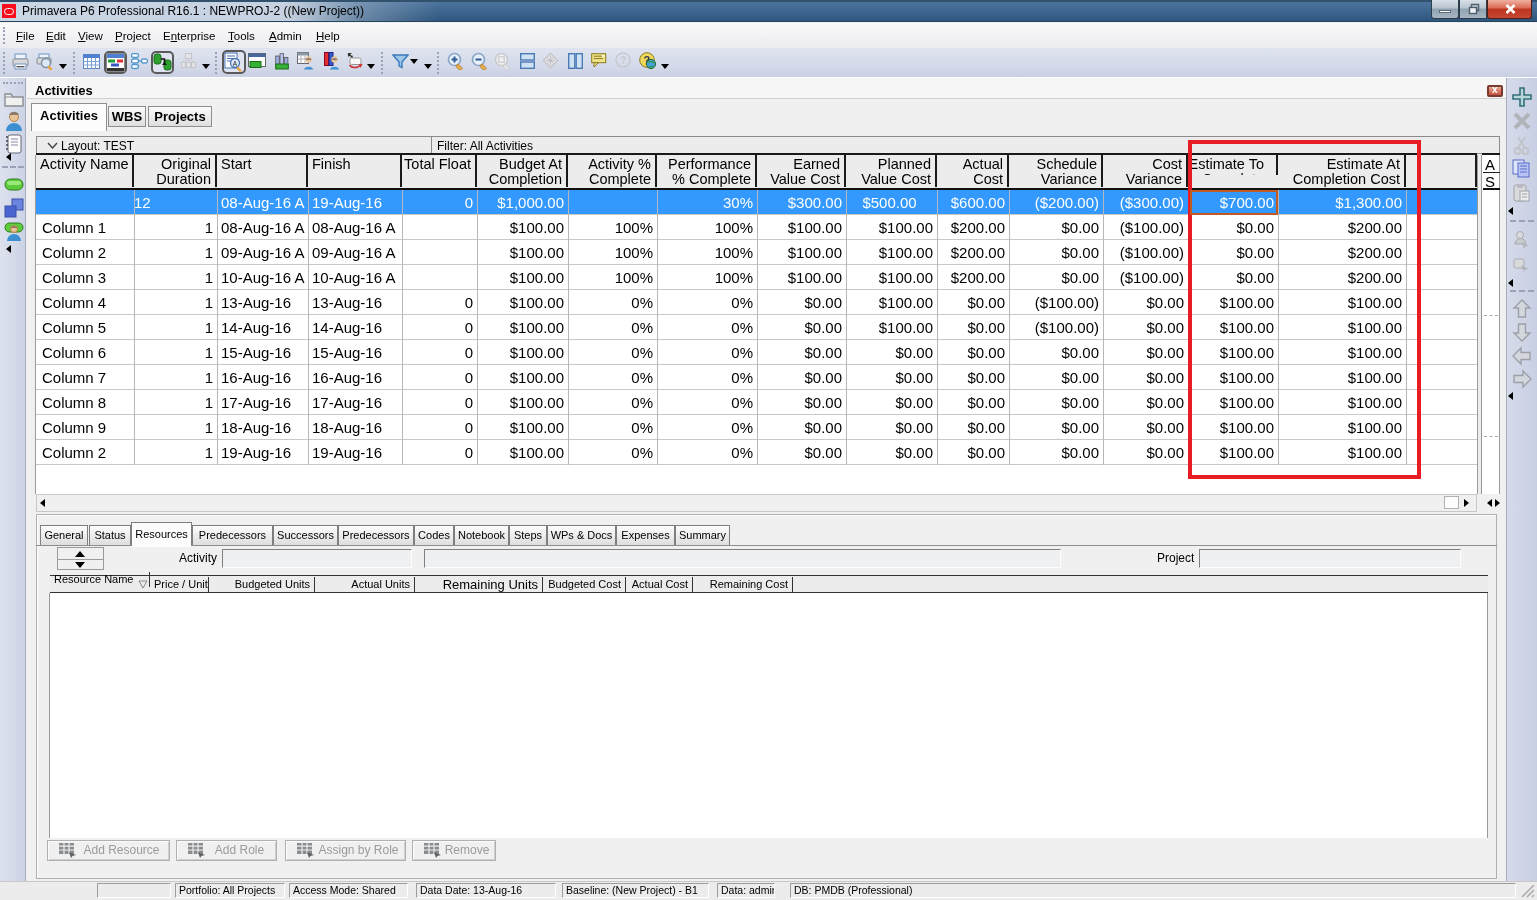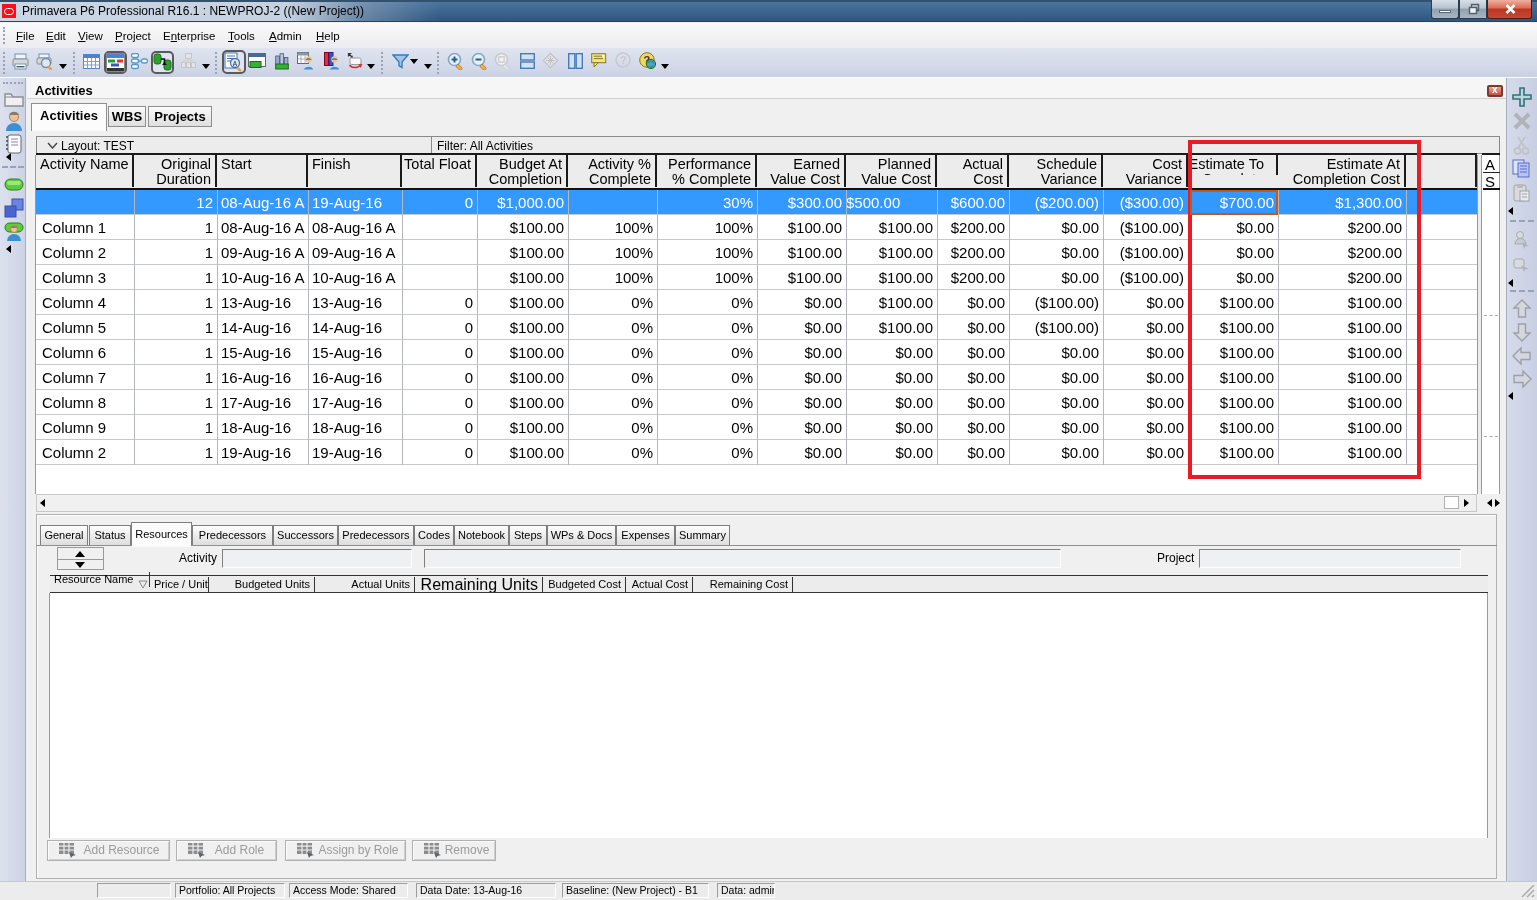--- a/index.html
+++ b/index.html
@@ -229,28 +229,28 @@
 <div class="hcell" style="left:757px;top:155px;width:89px;height:32px;text-align:right;padding-right:4px;border-right:2px solid #1a1a1a;">Earned<br>Value Cost</div>
 <div class="hcell" style="left:846px;top:155px;width:91px;height:32px;text-align:right;padding-right:4px;border-right:2px solid #1a1a1a;">Planned<br>Value Cost</div>
 <div class="hcell" style="left:937px;top:155px;width:72px;height:32px;text-align:right;padding-right:4px;border-right:2px solid #1a1a1a;">Actual<br>Cost</div>
 <div class="hcell" style="left:1009px;top:155px;width:94px;height:32px;text-align:right;padding-right:4px;border-right:2px solid #1a1a1a;">Schedule<br>Variance</div>
 <div class="hcell" style="left:1103px;top:155px;width:85px;height:32px;text-align:right;padding-right:4px;border-right:2px solid #1a1a1a;">Cost<br>Variance</div>
 <div class="hcell" style="left:1188px;top:155px;width:90px;height:20px;text-align:right;padding-right:12px;border-right:2px solid #1a1a1a;">Estimate To<br>Complete</div>
 <div class="hcell" style="left:1278px;top:155px;width:128px;height:32px;text-align:right;padding-right:4px;border-right:2px solid #1a1a1a;">Estimate At<br>Completion Cost</div>
 <div class="hcell" style="left:1406px;top:155px;width:71px;height:32px;text-align:left;padding-left:4px;border-right:2px solid #1a1a1a;"></div>
 <div class="abs" style="left:36px;top:190px;width:1441px;height:25px;background:#3399ff;border-bottom:1px solid #c8c9cb;"></div>
 <div class="cell" style="left:36px;top:190px;width:98px;height:25px;text-align:left;padding-left:1px;font-weight:bold;color:#ffffff;margin-top:28px;">ject)</div>
-<div class="cell" style="left:134px;top:190px;width:83px;height:25px;text-align:right;padding-right:4px;color:#ffffff;">12</div>
+<div class="cell" style="left:134px;top:190px;width:83px;height:25px;padding-right:4px;color:#ffffff;">12</div>
 <div class="cell" style="left:217px;top:190px;width:91px;height:25px;text-align:left;padding-left:4px;color:#ffffff;">08-Aug-16 A</div>
 <div class="cell" style="left:308px;top:190px;width:94px;height:25px;text-align:left;padding-left:4px;color:#ffffff;">19-Aug-16</div>
 <div class="cell" style="left:402px;top:190px;width:75px;height:25px;text-align:right;padding-right:4px;color:#ffffff;">0</div>
 <div class="cell" style="left:477px;top:190px;width:91px;height:25px;text-align:right;padding-right:4px;color:#ffffff;">$1,000.00</div>
 <div class="cell" style="left:657px;top:190px;width:100px;height:25px;text-align:right;padding-right:4px;color:#ffffff;">30%</div>
 <div class="cell" style="left:757px;top:190px;width:89px;height:25px;text-align:right;padding-right:4px;color:#ffffff;">$300.00</div>
-<div class="cell" style="left:846px;top:190px;width:91px;height:25px;text-align:left;padding-right:4px;color:#ffffff;">$500.00</div>
+<div class="cell" style="left:846px;top:190px;width:91px;height:25px;text-align:center;padding-right:4px;color:#ffffff;">$500.00</div>
 <div class="cell" style="left:937px;top:190px;width:72px;height:25px;text-align:right;padding-right:4px;color:#ffffff;">$600.00</div>
 <div class="cell" style="left:1009px;top:190px;width:94px;height:25px;text-align:right;padding-right:4px;color:#ffffff;">($200.00)</div>
 <div class="cell" style="left:1103px;top:190px;width:85px;height:25px;text-align:right;padding-right:4px;color:#ffffff;">($300.00)</div>
 <div class="cell" style="left:1188px;top:190px;width:90px;height:25px;text-align:right;padding-right:4px;color:#ffffff;">$700.00</div>
 <div class="cell" style="left:1278px;top:190px;width:128px;height:25px;text-align:right;padding-right:4px;color:#ffffff;">$1,300.00</div>
 <div class="abs" style="left:134px;top:190px;width:1px;height:25px;background:#b4b7bb;"></div>
 <div class="abs" style="left:217px;top:190px;width:1px;height:25px;background:#b4b7bb;"></div>
 <div class="abs" style="left:308px;top:190px;width:1px;height:25px;background:#b4b7bb;"></div>
 <div class="abs" style="left:402px;top:190px;width:1px;height:25px;background:#b4b7bb;"></div>
 <div class="abs" style="left:477px;top:190px;width:1px;height:25px;background:#b4b7bb;"></div>
@@ -612,21 +612,21 @@
 <div class="abs" style="left:179px;top:551px;font-size:12px;">Activity</div>
 <div class="field" style="left:222px;top:549px;width:190px;height:19px;"></div>
 <div class="field" style="left:424px;top:549px;width:637px;height:19px;"></div>
 <div class="abs" style="left:1157px;top:551px;font-size:12px;">Project</div>
 <div class="field" style="left:1199px;top:549px;width:262px;height:19px;"></div>
 <div class="abs" style="left:50px;top:575px;width:1438px;height:18px;background:#ececec;border-top:1.5px solid #333;border-bottom:1.5px solid #333;"></div>
 <div class="abs" style="left:50px;top:572px;width:100px;height:15px;font-size:11px;line-height:15px;padding:0 4px;text-align:left;border-right:1.5px solid #333;white-space:nowrap;overflow:hidden;">Resource Name</div>
 <div class="abs" style="left:150px;top:576.5px;width:59px;height:15px;font-size:11px;line-height:15px;padding:0 4px;text-align:left;border-right:1.5px solid #333;white-space:nowrap;overflow:hidden;">Price / Unit</div>
 <div class="abs" style="left:209px;top:576.5px;width:106px;height:15px;font-size:11px;line-height:15px;padding:0 4px;text-align:right;border-right:1.5px solid #333;white-space:nowrap;overflow:hidden;">Budgeted Units</div>
 <div class="abs" style="left:315px;top:576.5px;width:100px;height:15px;font-size:11px;line-height:15px;padding:0 4px;text-align:right;border-right:1.5px solid #333;white-space:nowrap;overflow:hidden;">Actual Units</div>
-<div class="abs" style="left:415px;top:576.5px;width:128px;height:15px;font-size:16px;line-height:15px;padding:0 4px;text-align:right;border-right:1.5px solid #333;white-space:nowrap;overflow:hidden;">Remaining Units</div>
+<div class="abs" style="left:415px;top:576.5px;width:128px;height:15px;font-size:13px;line-height:15px;padding:0 4px;text-align:right;border-right:1.5px solid #333;white-space:nowrap;overflow:hidden;">Remaining Units</div>
 <div class="abs" style="left:543px;top:576.5px;width:83px;height:15px;font-size:11px;line-height:15px;padding:0 4px;text-align:right;border-right:1.5px solid #333;white-space:nowrap;overflow:hidden;">Budgeted Cost</div>
 <div class="abs" style="left:626px;top:576.5px;width:67px;height:15px;font-size:11px;line-height:15px;padding:0 4px;text-align:right;border-right:1.5px solid #333;white-space:nowrap;overflow:hidden;">Actual Cost</div>
 <div class="abs" style="left:693px;top:576.5px;width:100px;height:15px;font-size:11px;line-height:15px;padding:0 4px;text-align:right;border-right:1.5px solid #333;white-space:nowrap;overflow:hidden;">Remaining Cost</div>
 <svg class="icon" style="left:138px;top:580px;" width="10" height="9" viewBox="0 0 10 9">
       <path d="M1 1 H9 L5 8 Z" fill="none" stroke="#888" stroke-width="1"></path>
     </svg>
 <div class="abs" style="left:49px;top:593px;width:1439px;height:245px;background:#fff;border-left:1px solid #999;border-right:1px solid #999;"></div>
 <div class="btn" style="left:47px;width:123px;padding-left:26px;">Add Resource</div>
 <svg class="icon" style="left:59px;top:843px;" width="18" height="15" viewBox="0 0 18 15">
       <rect x="0" y="0" width="15" height="11" fill="#8a8d90"></rect>
@@ -731,15 +731,16 @@
       <path d="M19 10 L11 2 L11 6.5 L2 6.5 L2 13.5 L11 13.5 L11 18 Z" fill="#d4d7dc" stroke="#9da0a8" stroke-width="1.4"></path>
     </svg>
 <div class="smtri" style="left:1508px;top:392px;"></div>
 <div class="abs" style="left:0;top:881px;width:1537px;height:19px;background:#ececec;border-top:1px solid #c8c8c8;"></div>
 <div class="seg" style="left:97px;width:74px;"></div>
 <div class="seg" style="left:175px;width:110px;">Portfolio: All Projects</div>
 <div class="seg" style="left:289px;width:119px;">Access Mode: Shared</div>
 <div class="seg" style="left:416px;width:140px;">Data Date: 13-Aug-16</div>
 <div class="seg" style="left:562px;width:147px;">Baseline: (New Project) - B1</div>
 <div class="seg" style="left:717px;width:58px;">Data: admin</div>
+<div class="seg" style="left:790px;width:726px;">DB: PMDB (Professional)</div>
 <svg class="icon" style="left:1521px;top:885px;" width="14" height="13" viewBox="0 0 14 13">
       <path d="M13 0 L1 12 M13 5 L6 12 M13 10 L11 12" stroke="#aaa" stroke-width="1.5"></path>
     </svg>
 </div>
 </body></html>

